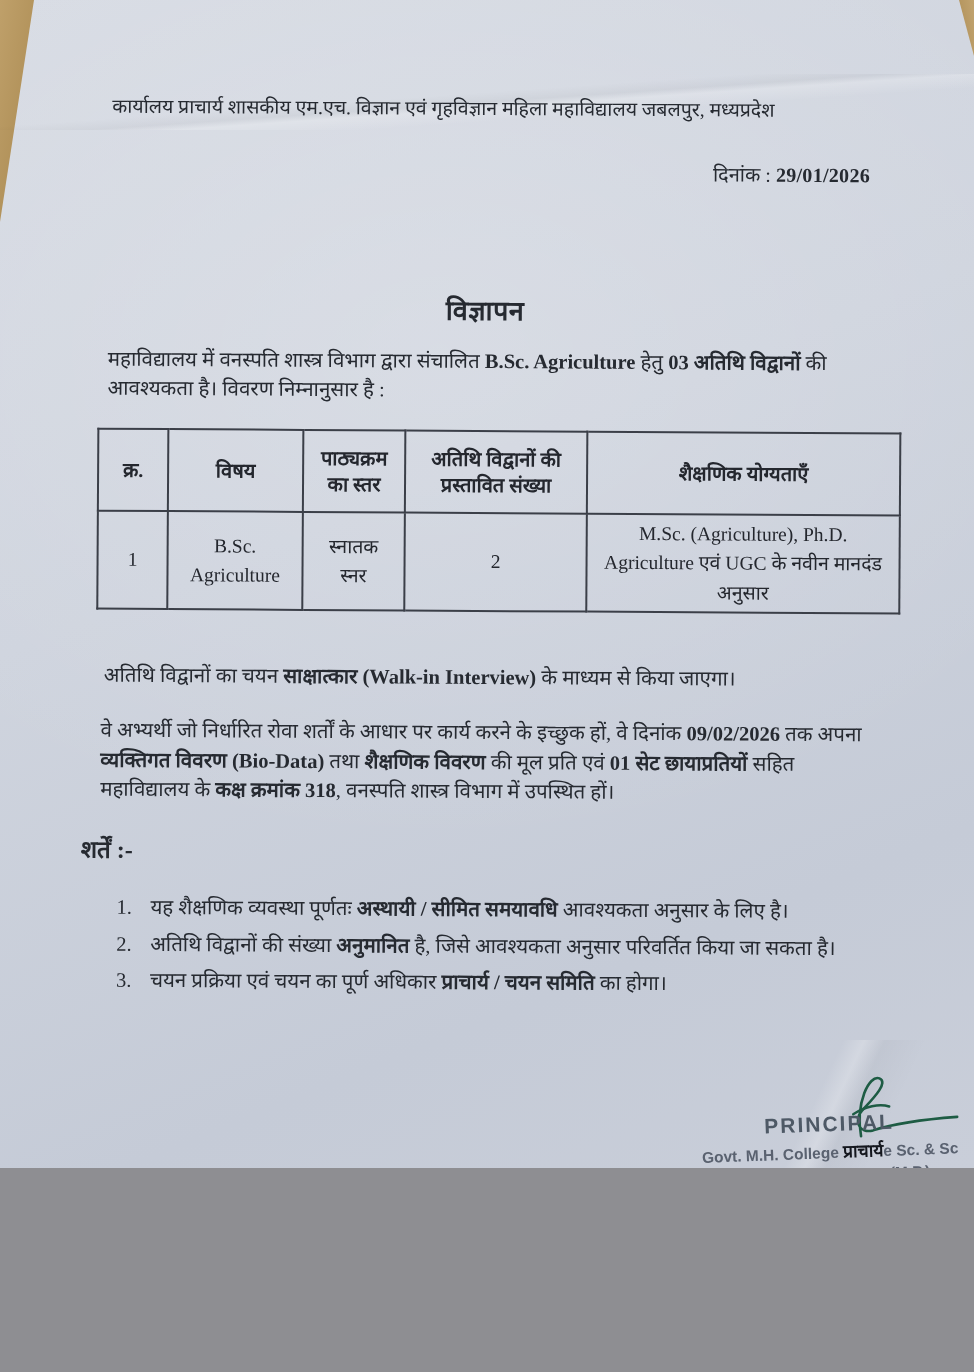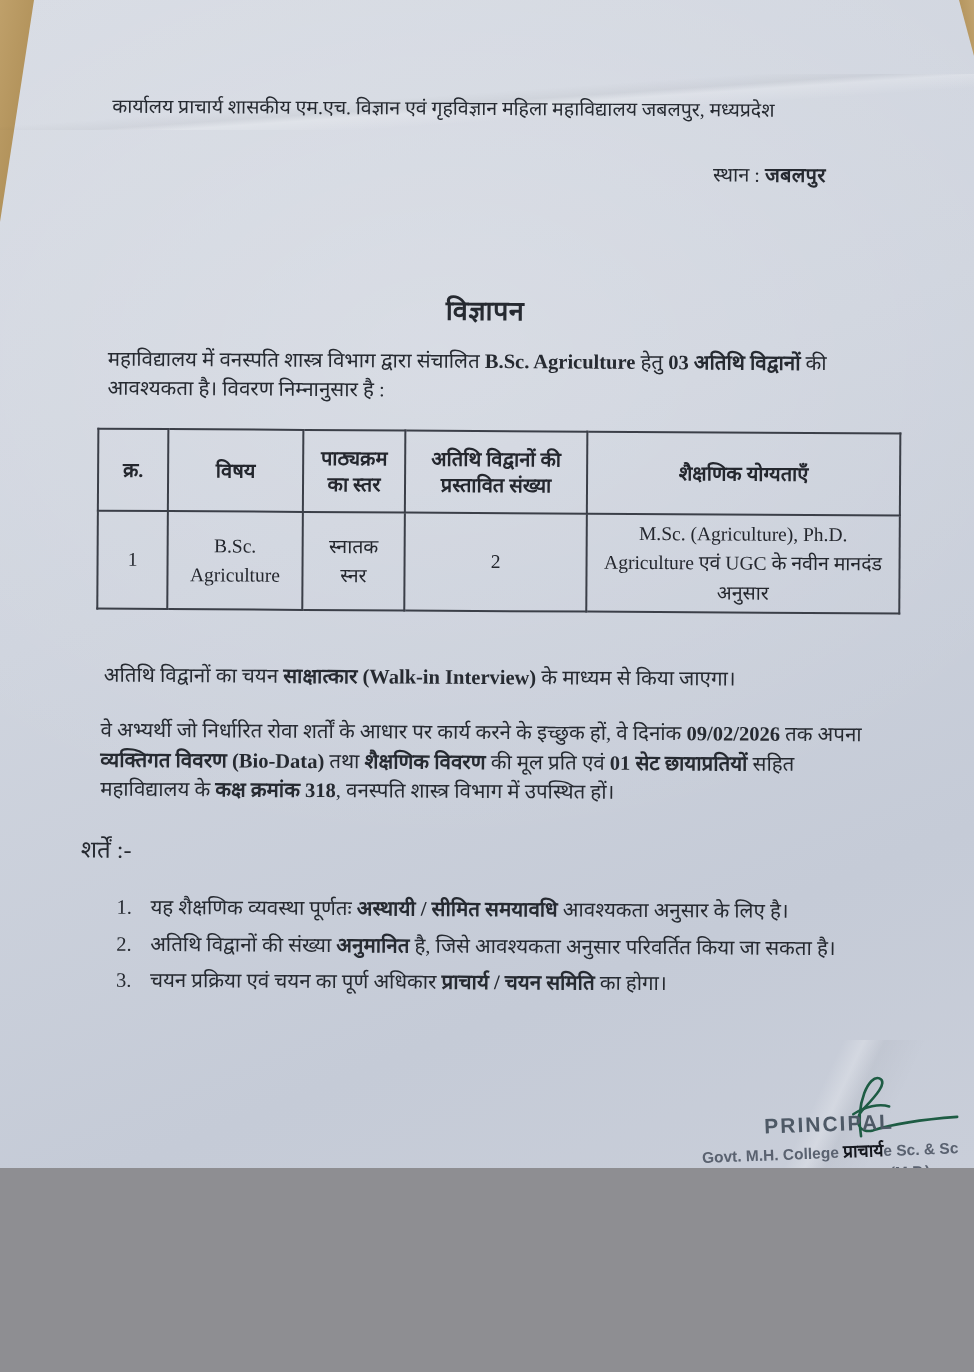--- a/index.html
+++ b/index.html
@@ -49,21 +49,21 @@
   .vacancy-table th, .vacancy-table td { border:2px solid #3b3f48; text-align:center; vertical-align:middle; }
   .vacancy-table thead th { font-weight:700; font-size:20px; height:82px; line-height:1.32; padding:4px 6px; }
   .vacancy-table tbody td { font-size:19.5px; height:98px; line-height:1.5; padding:4px 12px; }
 
   .selection-line { position:absolute; left:108px; top:662px; width:800px;
     font-size:20.5px; white-space:nowrap; }
 
   .attend-para { position:absolute; left:105px; top:718px; width:786px;
     font-size:20.5px; line-height:1.45; }
 
-  .terms-heading { position:absolute; left:86px; top:834px; font-size:24px; font-weight:400; }
+  .terms-heading { position:absolute; left:86px; top:834px; font-size:24px; font-weight:700; }
 
   .terms-list { position:absolute; left:122px; top:896px; width:800px;
     font-size:20.5px; line-height:1.3; }
   .term-item { display:flex; margin-bottom:10px; }
   .term-num { width:34px; flex:0 0 34px; }
 
   
   .stamp { position:absolute; left:686px; top:1110px; width:302px; text-align:center;
     transform:rotate(-2.5deg); color:#5a6270;
     font-family:"Liberation Sans","DejaVu Sans",sans-serif; }
@@ -91,21 +91,21 @@
   <div class="desk-tl"></div>
   <div class="desk-tr"></div>
   <div class="crease-top"></div>
   <div class="crease-bottom"></div>
 
   <div class="content">
 
     <div class="header-line">कार्यालय प्राचार्य शासकीय एम.एच. विज्ञान एवं गृहविज्ञान महिला महाविद्यालय जबलपुर, मध्यप्रदेश</div>
 
     <div class="dateblock">
-      <div><span>स्थान : </span><b>जबलपुर</b></div>
+      <div><span>दिनांक : </span><b>29/01/2026</b></div>
     </div>
 
     <div class="doc-title">विज्ञापन</div>
 
     <div class="intro"><span>महाविद्यालय में वनस्पति शास्त्र विभाग द्वारा संचालित </span><b>B.Sc. Agriculture</b><span> हेतु </span><b>03 अतिथि विद्वानों</b><span> की आवश्यकता है। विवरण निम्नानुसार है :</span></div>
 
     <table class="vacancy-table">
       <colgroup>
           <col style="width:70px">
           <col style="width:135px">

